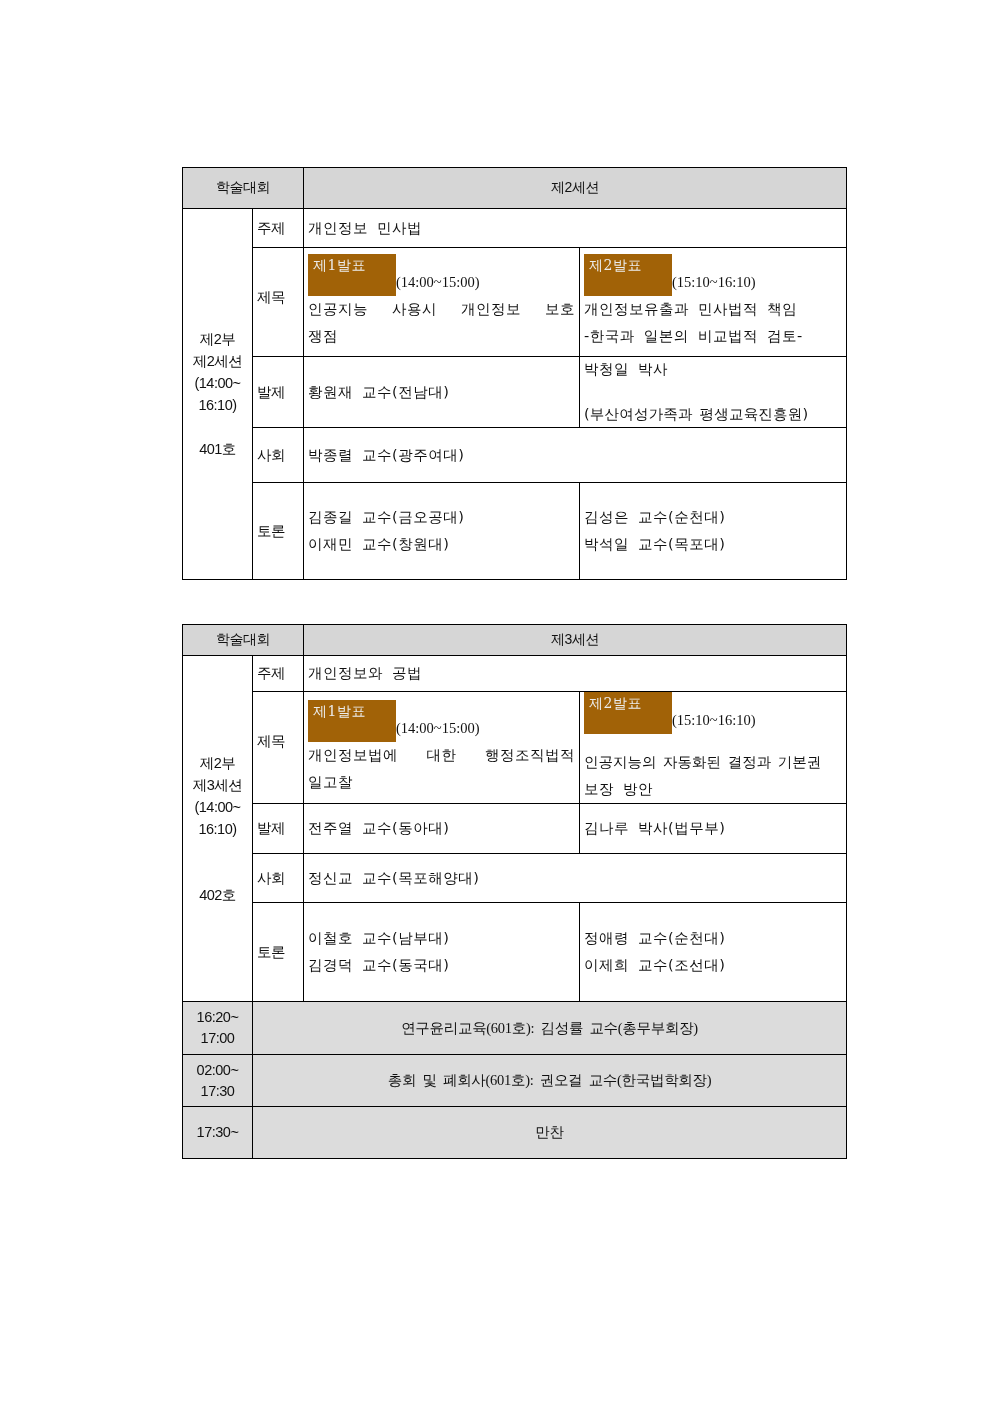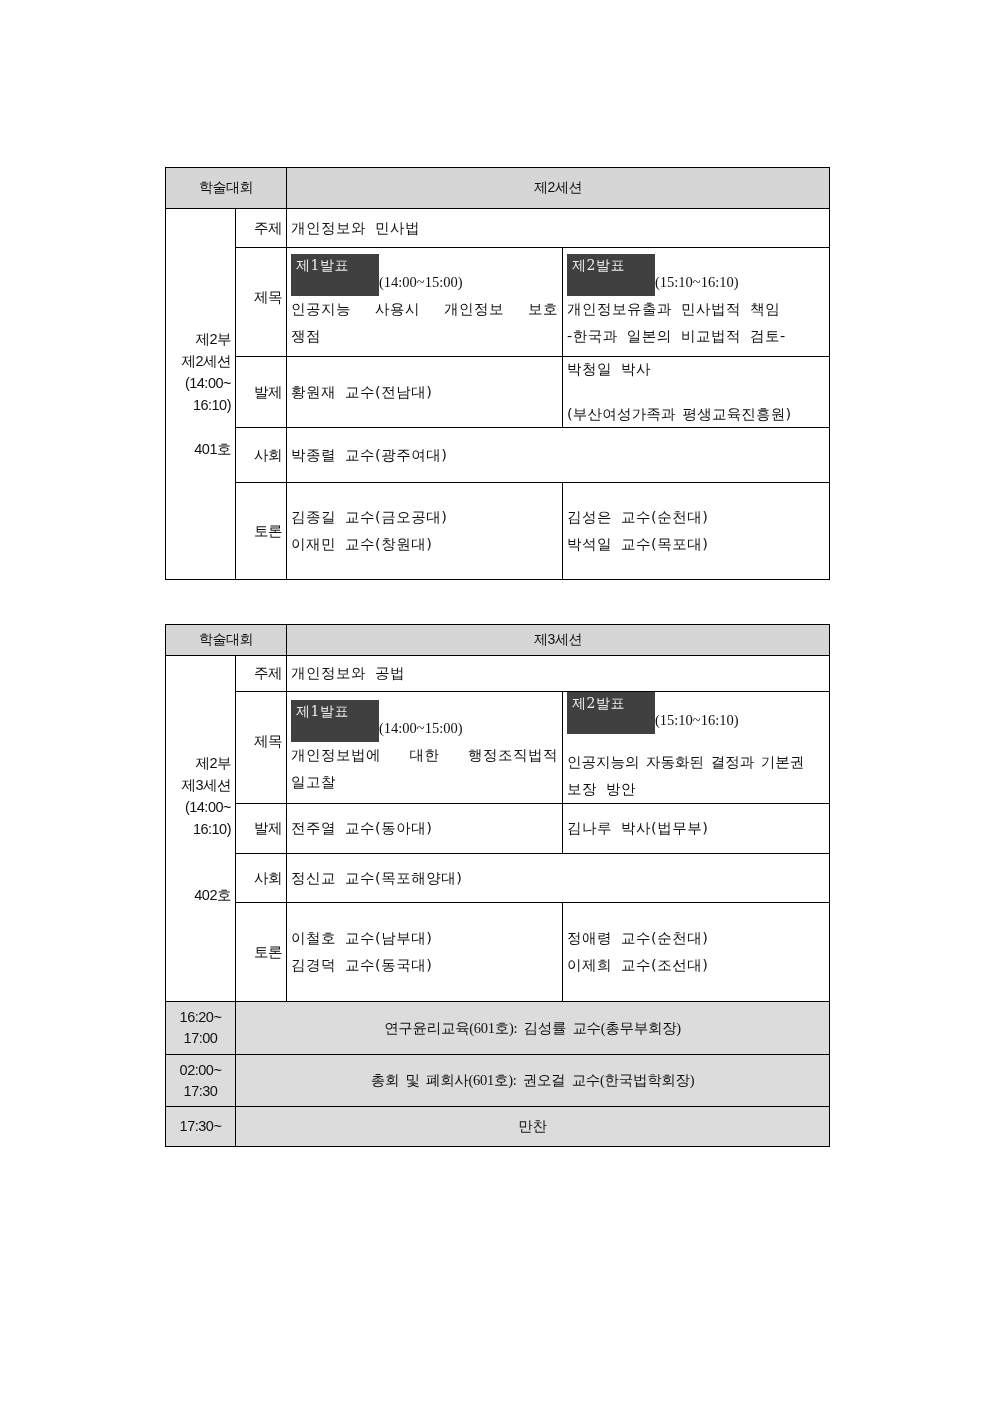--- a/index.html
+++ b/index.html
@@ -1,23 +1,23 @@
 <!DOCTYPE html>
 <html><head>
 <meta charset="utf-8">
 <style>
   html, body { margin:0; padding:0; background:#ffffff; }
   body { width:992px; height:1403px; position:relative; font-family:"DejaVu Sans", sans-serif; color:#111; }
-  table.sched { position:absolute; left:165px; border-collapse:collapse; width:664px; table-layout:fixed; font-size:14.5px; }
+  table.sched { position:absolute; left:182px; border-collapse:collapse; width:664px; table-layout:fixed; font-size:14.5px; }
   table.sched td { border:1px solid #000; padding:0 4px; vertical-align:middle; }
   table.sched td.hd { background:#d6d6d6; text-align:center; font-family:"Liberation Sans", sans-serif; font-size:14px; letter-spacing:-0.5px; }
-  td.left { text-align:right; font-family:"Liberation Sans", sans-serif; font-size:14.5px; line-height:22px; letter-spacing:-0.5px; }
-  td.lbl { text-align:right; font-family:"Liberation Sans", sans-serif; font-size:14.5px; letter-spacing:-0.5px; }
+  td.left { text-align:center; font-family:"Liberation Sans", sans-serif; font-size:14.5px; line-height:22px; letter-spacing:-0.5px; }
+  td.lbl { text-align:left; font-family:"Liberation Sans", sans-serif; font-size:14.5px; letter-spacing:-0.5px; }
   td.txt { letter-spacing:0.5px; word-spacing:4px; line-height:27px; }
-  .tag { display:inline-block; width:88px; height:42px; background:#404040; color:#ececec; font-family:"DejaVu Serif", serif; font-size:14px; vertical-align:bottom; padding:2px 0 0 5px; box-sizing:border-box; line-height:18px; }
+  .tag { display:inline-block; width:88px; height:42px; background:#a16207; color:#ececec; font-family:"DejaVu Serif", serif; font-size:14px; vertical-align:bottom; padding:2px 0 0 5px; box-sizing:border-box; line-height:18px; }
   .time { font-family:Liberation Serif, serif; font-size:14.5px; letter-spacing:0; word-spacing:0; }
   .just { text-align:justify; text-align-last:justify; }
   td.gray { background:#dcdcdc; text-align:center; }
   td.gray.left { line-height:21px; }
   .center-text { font-family:Liberation Serif, serif; letter-spacing:-0.3px; word-spacing:3px; }
 </style>
 </head>
 <body>
 
 <table class="sched" style="top:167px;">
@@ -35,21 +35,21 @@
   <tr style="height:39px;">
     <td class="left" rowspan="5">
       <div>제2부</div>
       <div>제2세션</div>
       <div>(14:00~</div>
       <div>16:10)</div>
       <div style="height:22px"></div>
       <div>401호</div>
     </td>
     <td class="lbl">주제</td>
-    <td class="txt" colspan="2">개인정보와 민사법</td>
+    <td class="txt" colspan="2">개인정보 민사법</td>
   </tr>
   <tr style="height:109px;">
     <td class="lbl" style="vertical-align:top; padding-top:40px;">제목</td>
     <td class="txt">
       <div><span class="tag">제1발표</span><span class="time">(14:00~15:00)</span></div>
       <div class="just">인공지능 사용시 개인정보 보호</div>
       <div>쟁점</div>
     </td>
     <td class="txt">
       <div><span class="tag">제2발표</span><span class="time">(15:10~16:10)</span></div>
@@ -147,18 +147,18 @@
     </td>
     <td class="gray center-text" colspan="3">연구윤리교육(601호): 김성률 교수(총무부회장)</td>
   </tr>
   <tr style="height:52px;">
     <td class="gray left">
       <div>02:00~</div>
       <div>17:30</div>
     </td>
     <td class="gray center-text" colspan="3">총회 및 폐회사(601호): 권오걸 교수(한국법학회장)</td>
   </tr>
-  <tr style="height:40px;">
+  <tr style="height:52px;">
     <td class="gray left">17:30~</td>
     <td class="gray center-text" colspan="3">만찬</td>
   </tr>
 </tbody>
   </table>
 
 </body></html>

